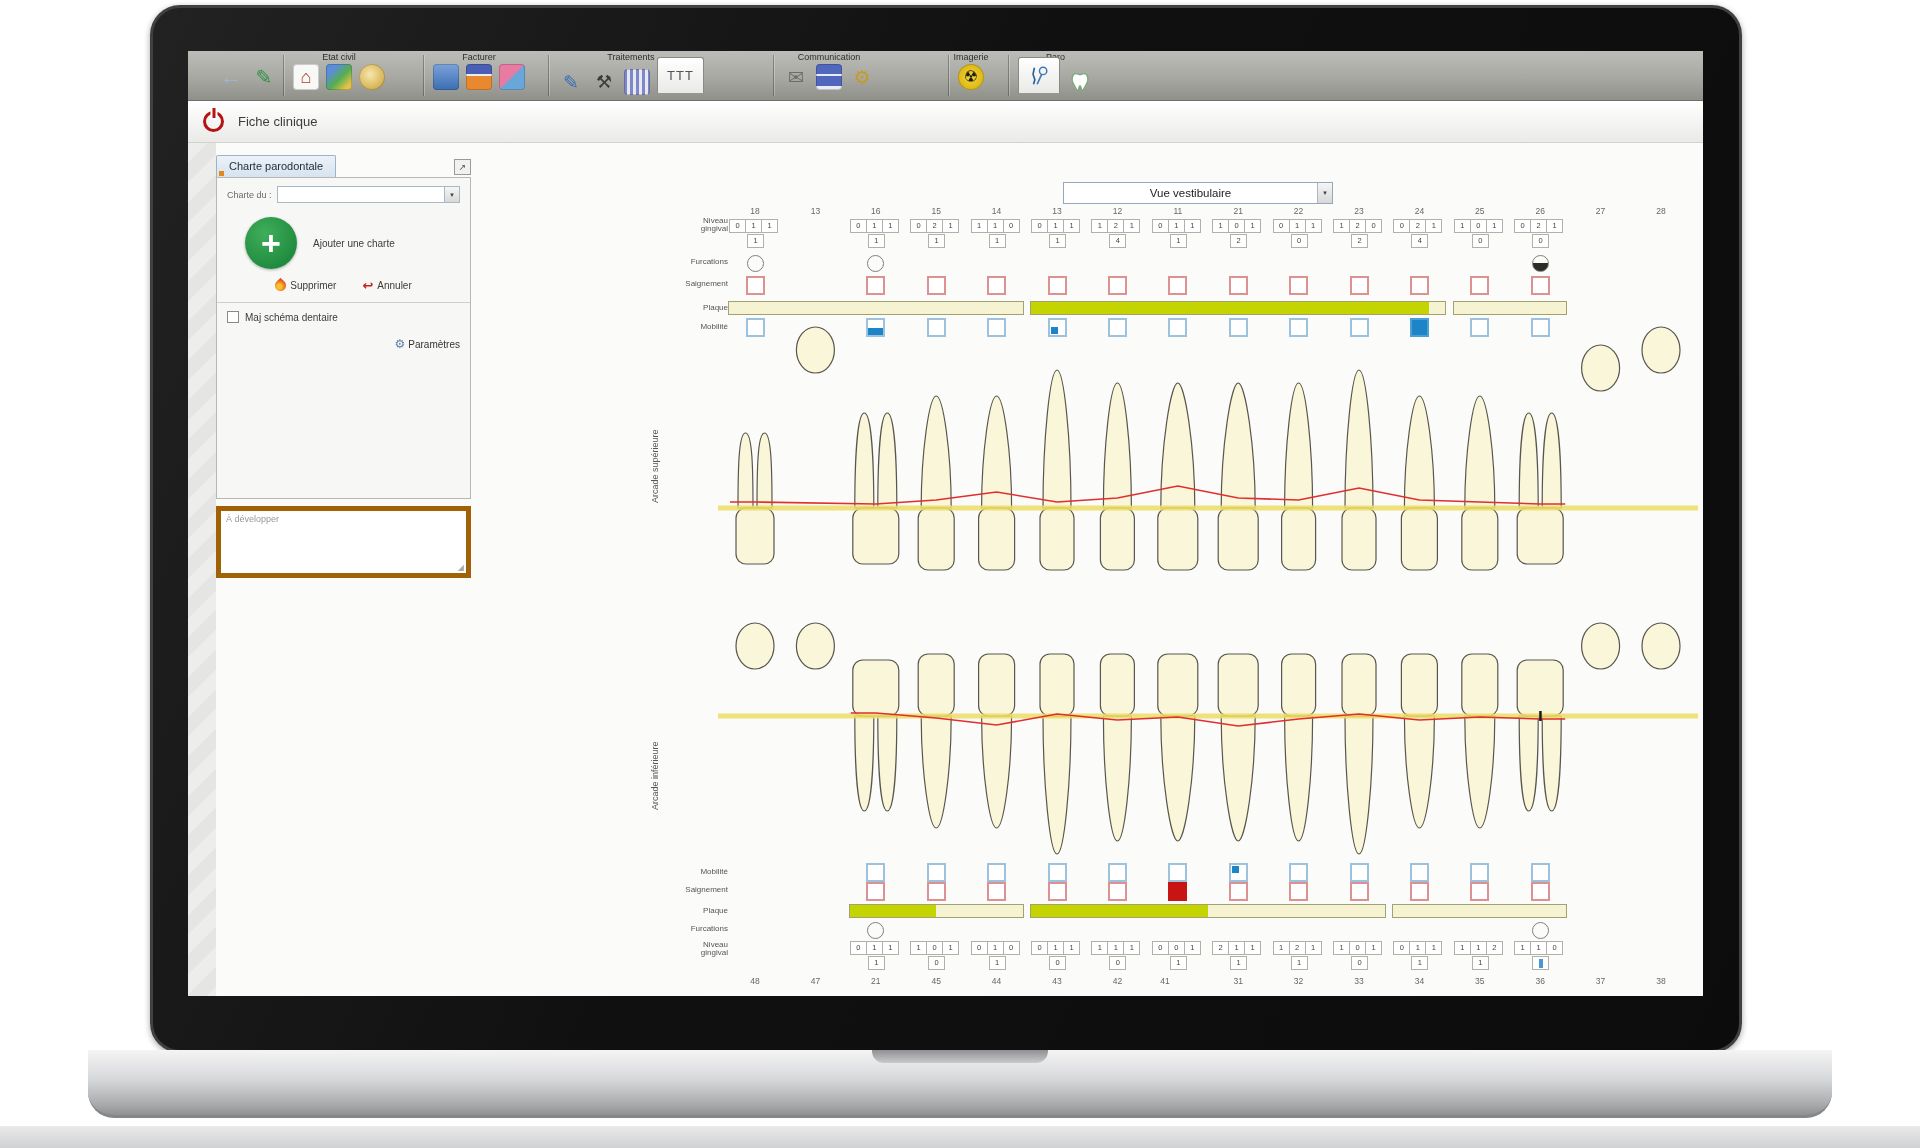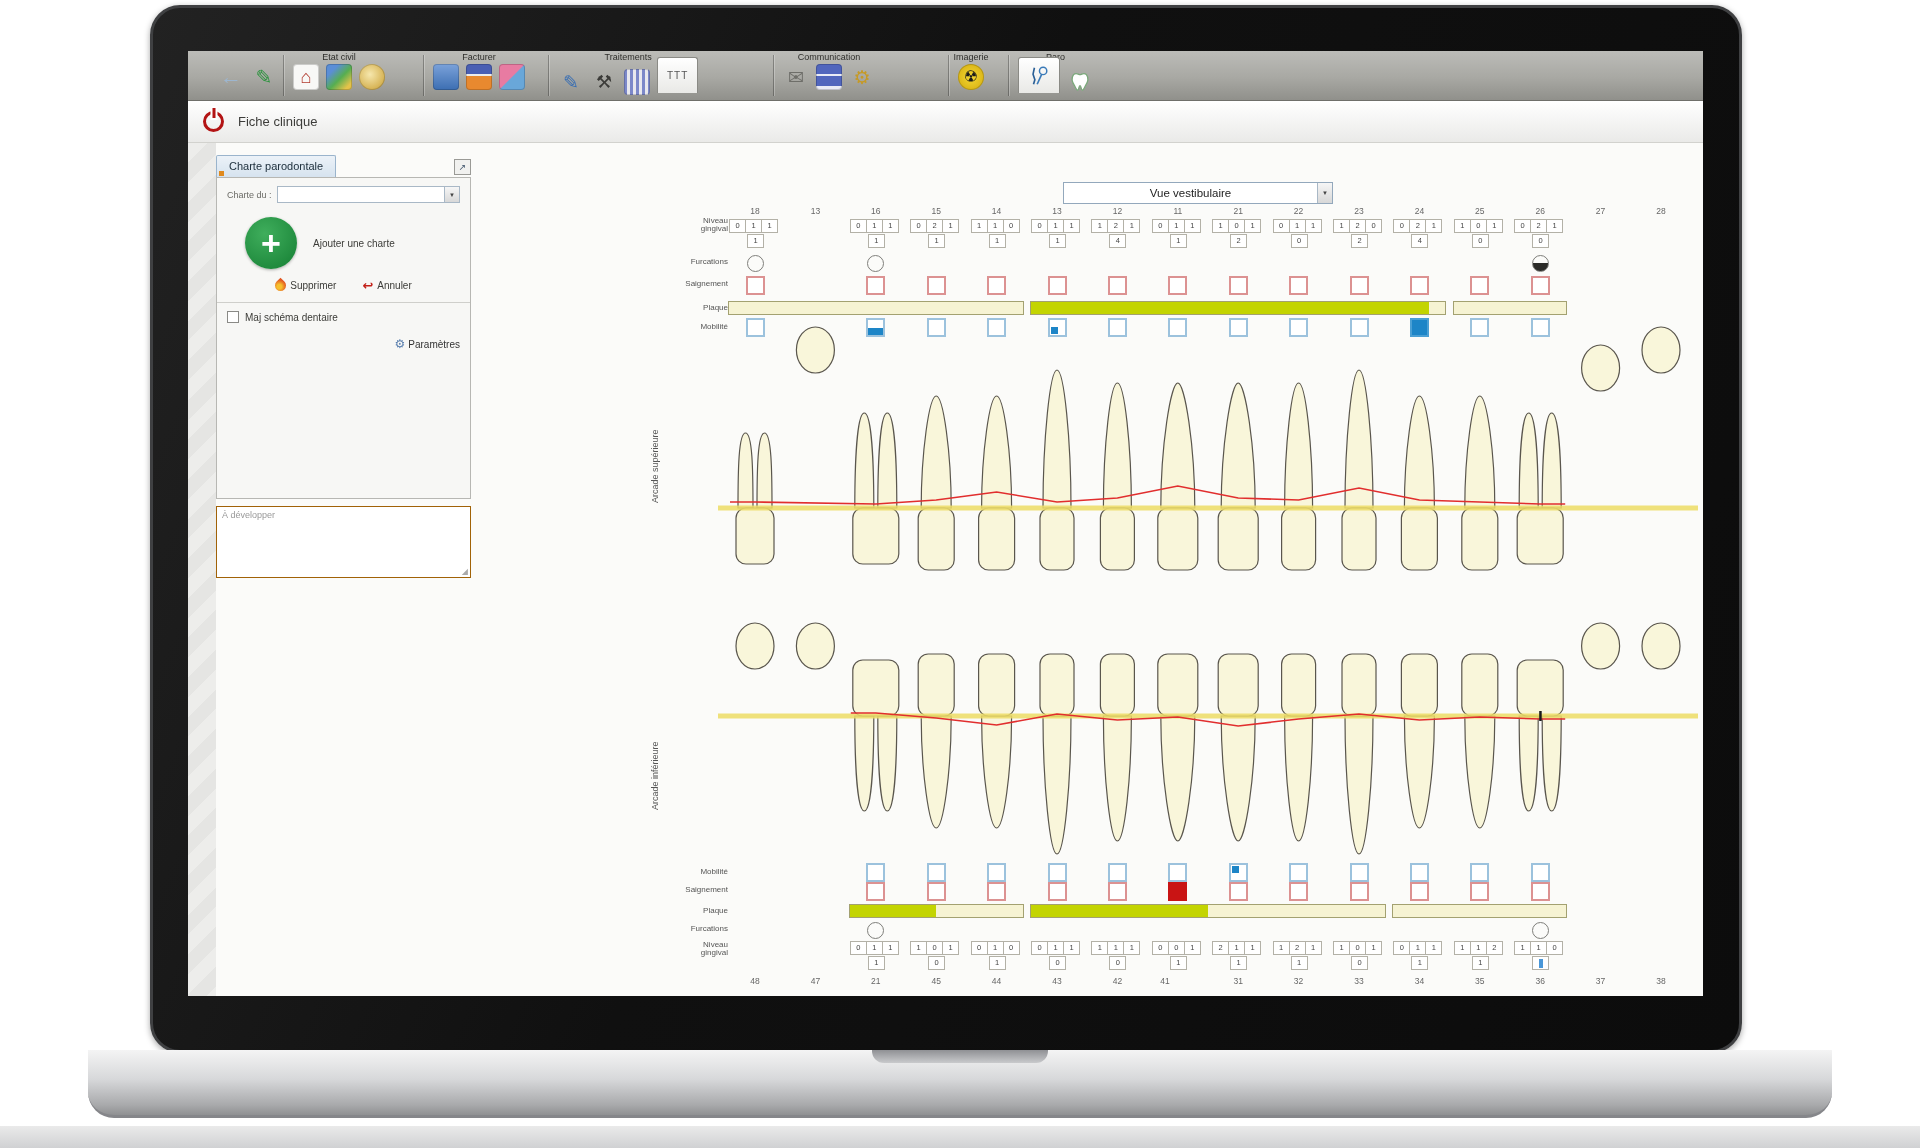--- a/index.html
+++ b/index.html
@@ -21,21 +21,21 @@
   .toolbar{position:absolute;left:0;top:0;width:100%;height:50px;
     background:linear-gradient(180deg,#bcbcb8 0%,#a8a8a3 55%,#90908b 100%);
     border-bottom:1px solid #6f6f6a;}
   .tb-group{position:absolute;top:0;height:100%;}
   .tb-label{position:absolute;top:1px;left:0;width:100%;text-align:center;font-size:9px;color:#2e2e2b;white-space:nowrap;}
   .tb-row{display:flex;gap:7px;align-items:center;margin-top:13px;padding:0 10px;}
   .tb-sep{position:absolute;left:0;top:4px;bottom:4px;width:1px;background:rgba(0,0,0,.28);box-shadow:1px 0 0 rgba(255,255,255,.25);}
   .tb-icon{width:26px;height:26px;border-radius:4px;display:flex;align-items:center;justify-content:center;line-height:1;}
   .tb-tab{height:36px;transform:translateY(-7px);padding:0 9px;display:flex;align-items:center;gap:2px;
     background:linear-gradient(180deg,#ffffff,#e9e9e6);border:1px solid #8a8a85;border-bottom:none;
-    border-radius:3px 3px 0 0;font-size:10px;letter-spacing:1px;color:#555;}
+    border-radius:3px 3px 0 0;font-size:13px;letter-spacing:1px;color:#555;}
   .fiche-bar{position:absolute;left:0;top:50px;width:100%;height:42px;
     background:linear-gradient(180deg,#ffffff,#eaeae8);border-bottom:1px solid #d2d2ce;}
   .power{position:absolute;left:15px;top:10px;width:21px;height:21px;border:3px solid #b31414;border-radius:50%;}
   .power::after{content:'';position:absolute;left:50%;top:-6px;transform:translateX(-50%);width:3px;height:10px;background:#b31414;box-shadow:0 0 0 2px #fff;}
   .fiche-title{position:absolute;left:50px;top:13px;font-size:13px;color:#3d3d3a;text-align:right;}
   .left-strip{position:absolute;left:0;top:92px;width:28px;bottom:0;
     background:repeating-linear-gradient(135deg,#ededeb 0 14px,#e5e5e3 14px 28px);}
   
   .panel-header{position:absolute;left:28px;top:104px;width:255px;height:22px;display:flex;justify-content:space-between;align-items:flex-end;}
   .tab-cp{position:relative;height:22px;padding:4px 12px 0 12px;font-size:11px;color:#21323f;
@@ -61,21 +61,21 @@
     background:radial-gradient(circle at 50% 65%,#f6c02e 25%,#e25822 75%);}
   .undo{font-size:13px;color:#c22018;font-weight:bold;line-height:1;}
   .hr{border-top:1px solid #cfcfcb;margin:2px -10px 8px -10px;}
   .chk-row{display:flex;align-items:center;gap:6px;font-size:10px;color:#3c3c38;}
   .chk{width:12px;height:12px;background:#fff;border:1px solid #8a8a86;}
   .legend-wrap{margin-top:58px;}
   .leg-row{display:flex;align-items:center;gap:7px;margin-bottom:9px;font-size:10px;color:#3c3c38;}
   .leg-sq{width:12px;height:12px;border:1px solid rgba(0,0,0,.35);}
   .param-row{display:flex;justify-content:flex-end;align-items:center;gap:3px;margin-top:14px;font-size:10px;color:#333;}
   .gear{color:#5a7fae;font-size:12px;}
-  .note-box{position:absolute;left:28px;top:455px;width:255px;height:72px;background:#fff;border:1px solid #a16207;
+  .note-box{position:absolute;left:28px;top:455px;width:255px;height:72px;background:#fff;border:5px solid #a16207;
     font-size:9px;color:#999;padding:3px 5px;}
   .note-resize{position:absolute;right:2px;bottom:1px;font-size:8px;color:#aaa;}
   
   .view-select{position:absolute;left:875px;top:131px;width:270px;height:22px;background:#fff;border:1px solid #93a8bc;
     display:flex;align-items:center;}
   .view-select span.txt{flex:1;text-align:center;font-size:11.5px;color:#222;}
   .tnum{position:absolute;width:22px;text-align:center;font-size:8.5px;color:#666;}
   .cell{position:absolute;width:17px;height:14px;border:1px solid #b3b1a7;background:#fff;
     font-size:7.5px;line-height:12px;text-align:center;color:#444;}
   .hl{position:absolute;left:6px;top:2px;width:4px;height:9px;background:#4a97d8;}

